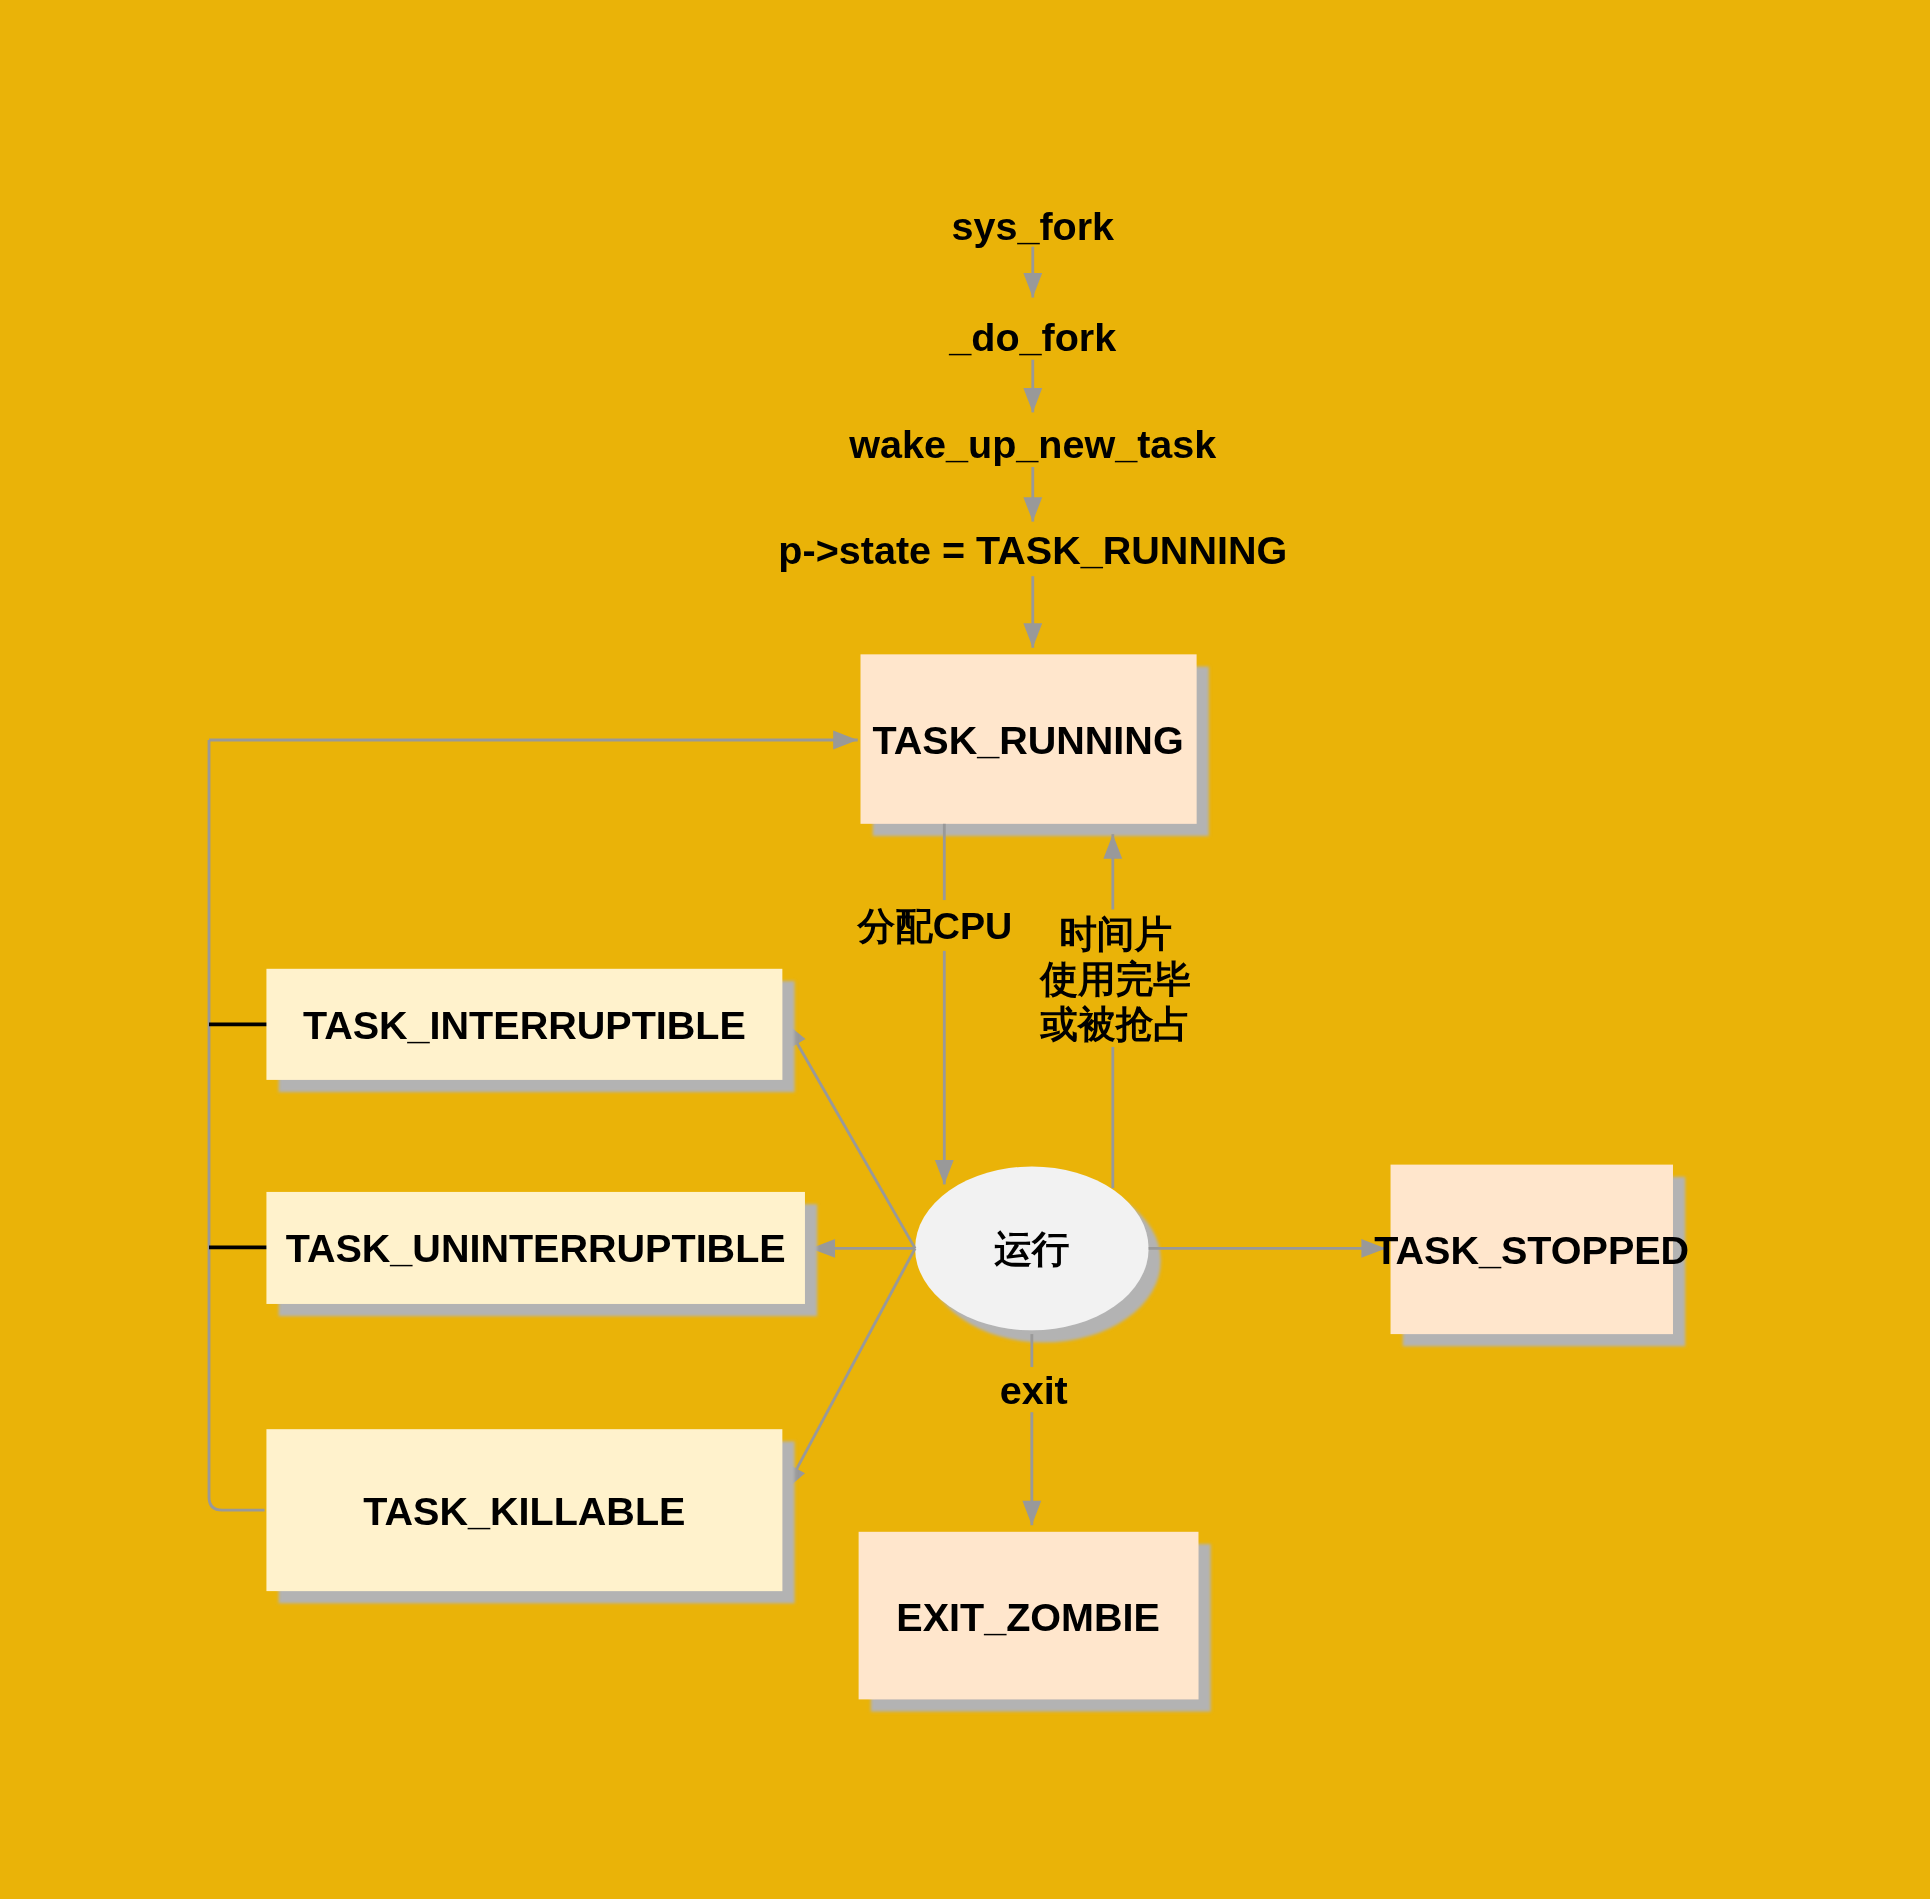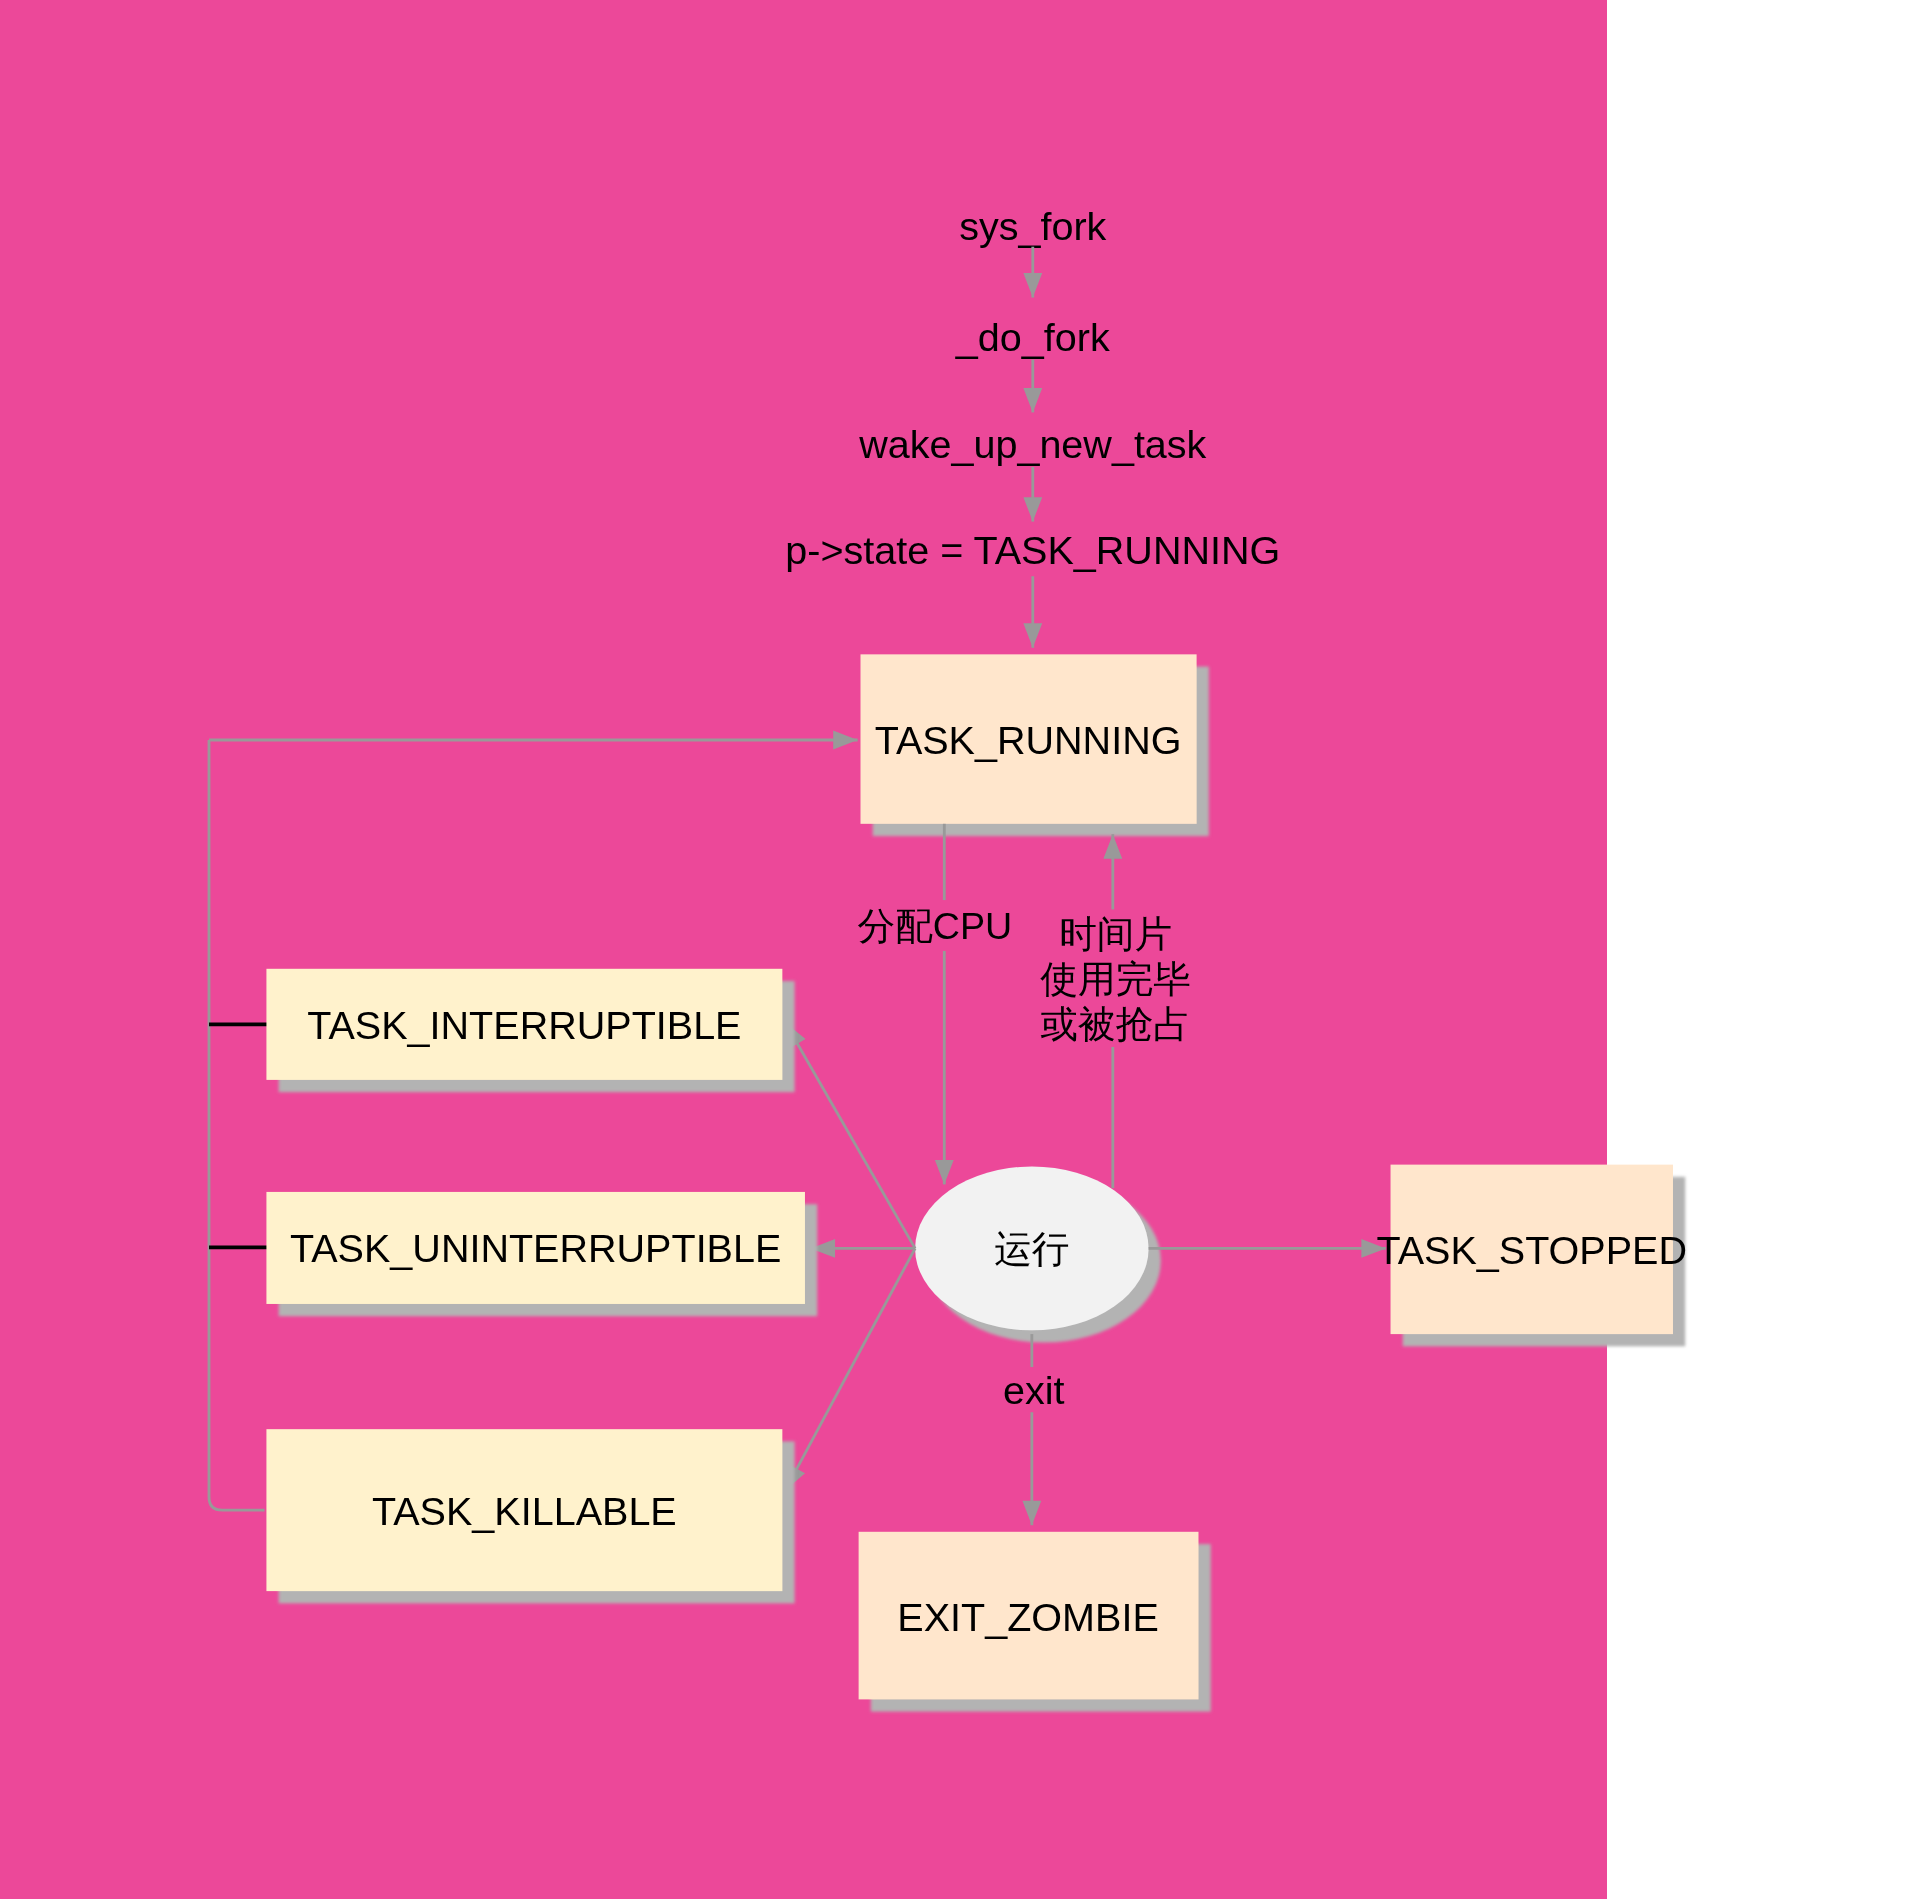--- a/index.html
+++ b/index.html
@@ -1,24 +1,25 @@
 <!DOCTYPE html>
 <html style="font-size:15px"><head>
 <meta charset="utf-8">
 <style>
   html, body {
     margin: 0;
     padding: 0;
     background: #ffffff;
   }
   .stage {
-    width: 1607px;
+    width: 1930px;
     height: 1899px;
     position: relative;
-    background: #ec4899;
+    background: #eab308;
+    font-weight: bold;
   }
   svg { display: block; }
   text {
     fill: #000000;
     font-family: "Liberation Sans", sans-serif;
     font-size: 42px;
   }
   text.cjk { font-size: 40px; }
   .edge {
     stroke: #999999;

